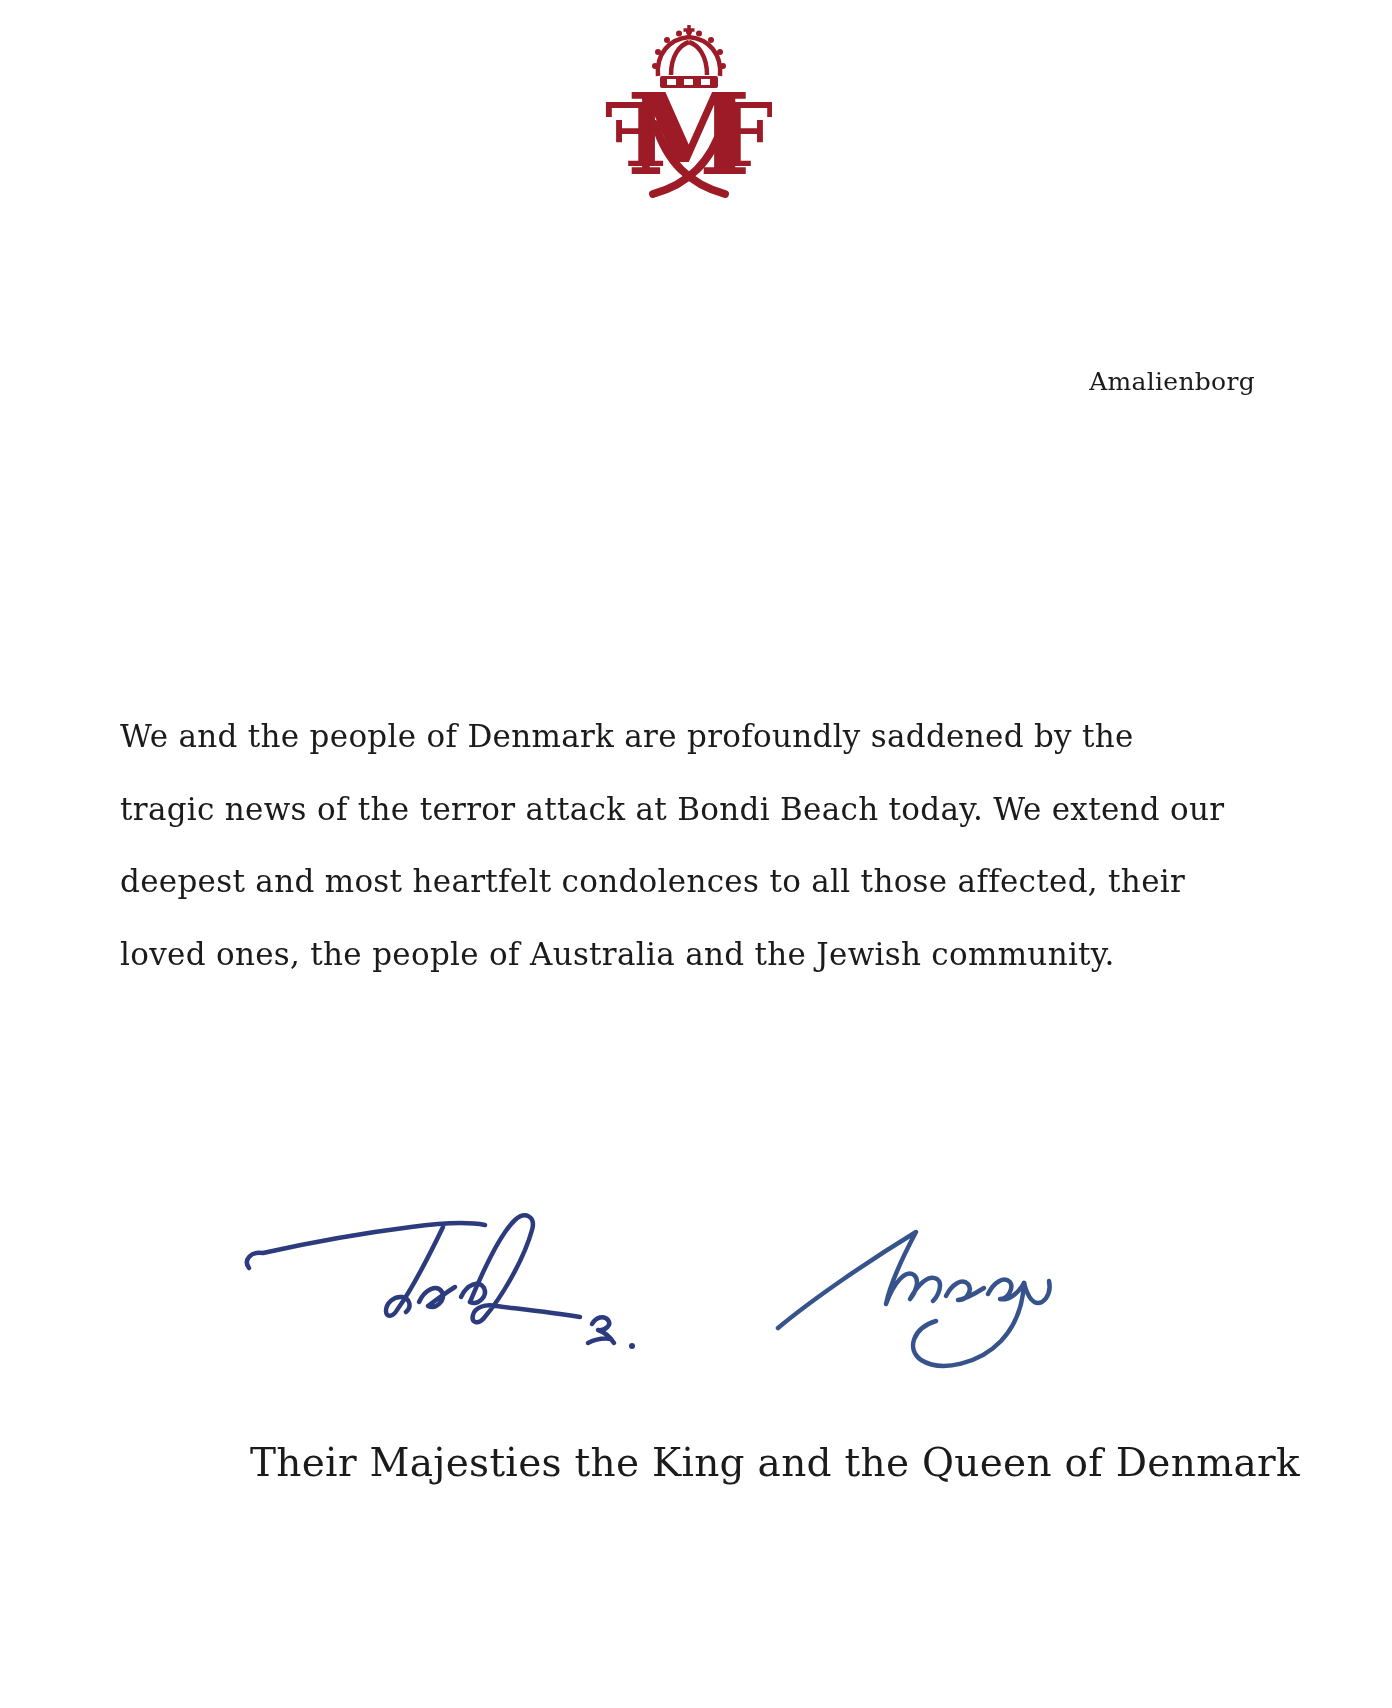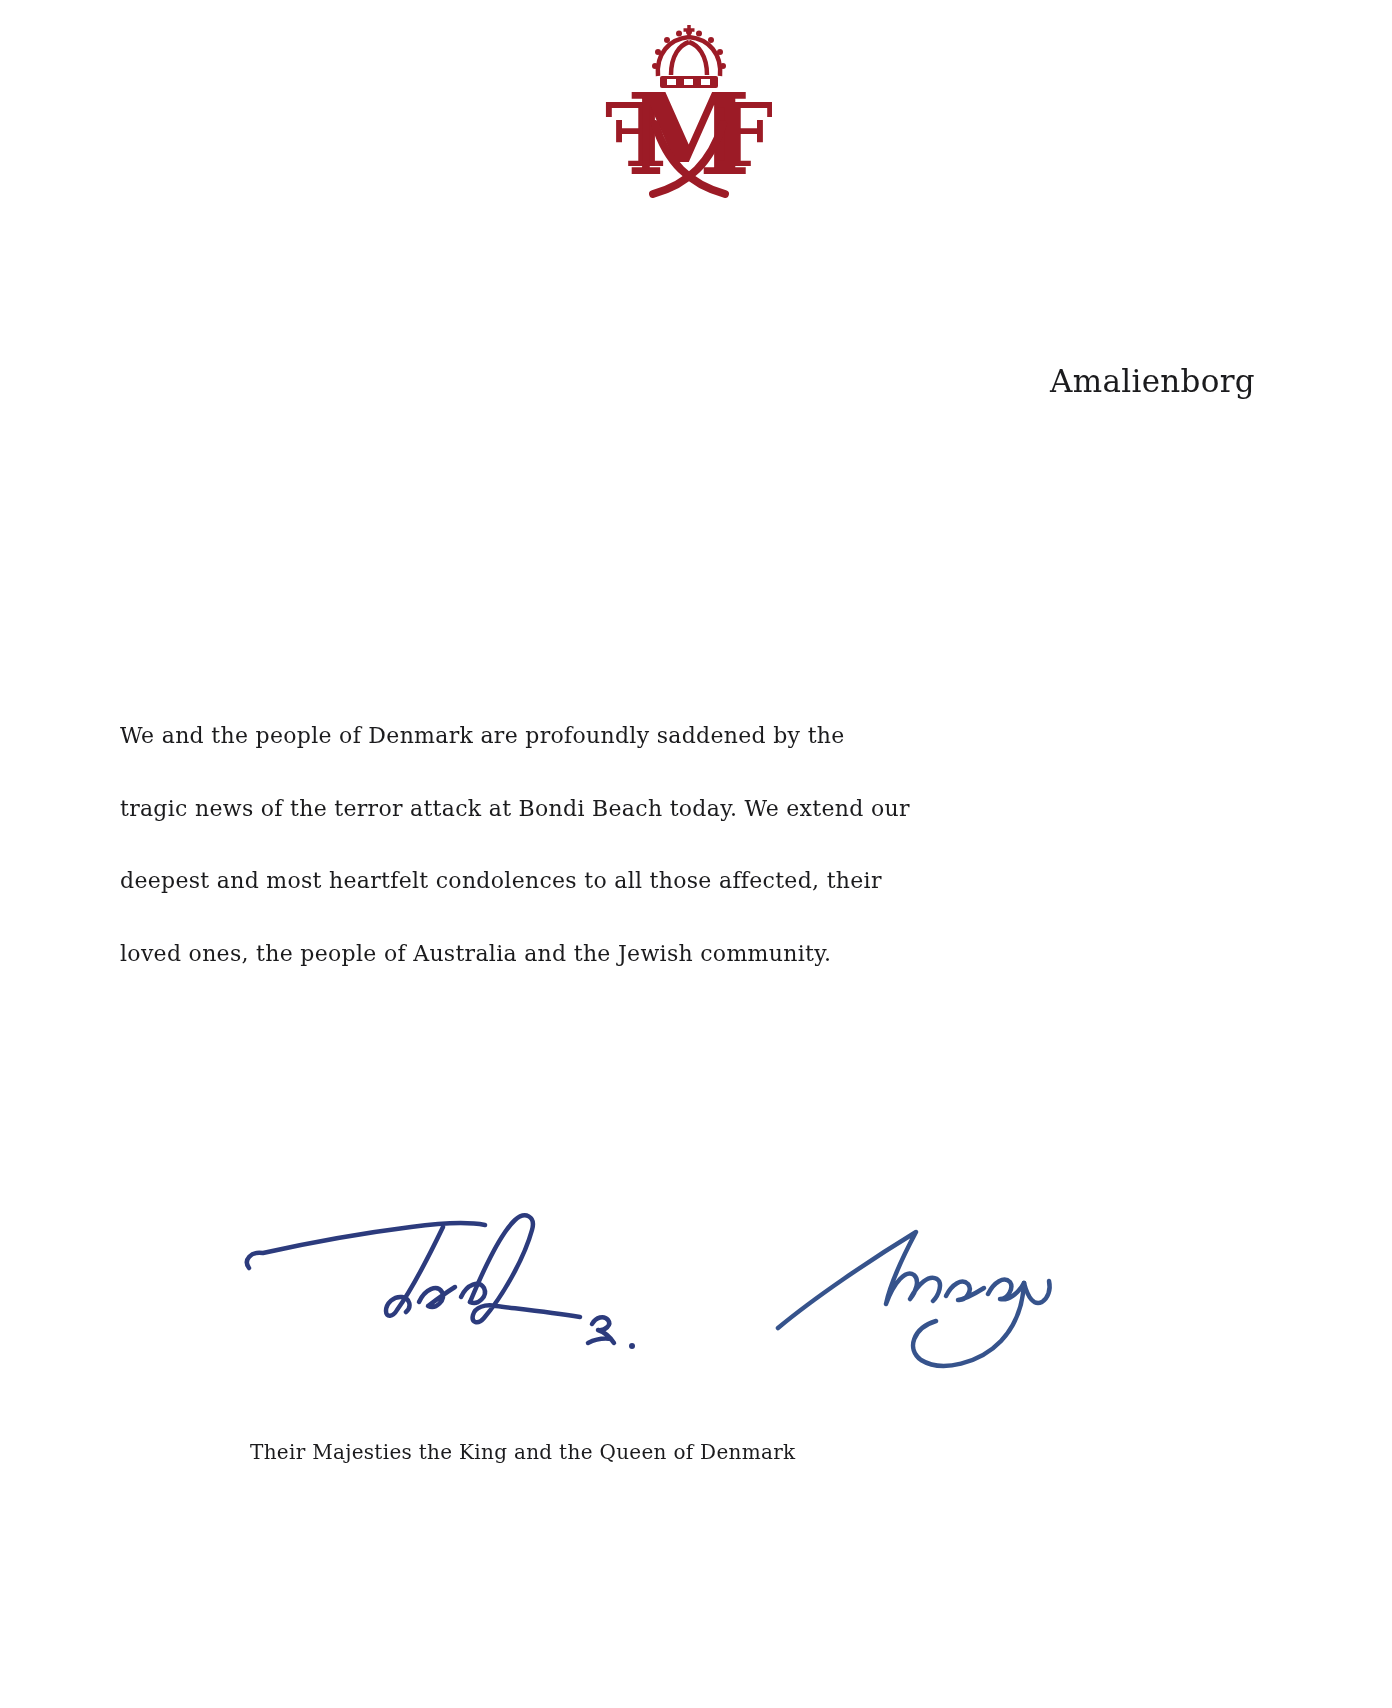--- a/index.html
+++ b/index.html
@@ -10,34 +10,34 @@
     font-family:"DejaVu Serif", serif;
     color:#1b1b1d;
     overflow:hidden;
   }
   .monogram{
     position:absolute;left:597px;top:24px;width:175px;height:175px;
   }
   .date-block{
     position:absolute;top:352px;right:137px;
     text-align:right;
-    font-size:31px;line-height:59px;
+    font-size:25px;line-height:59px;
     letter-spacing:0.3px;
   }
   .body-text{
     position:absolute;left:120px;top:700px;width:1120px;
-    font-size:22px;line-height:72.5px;
+    font-size:31px;line-height:72.5px;
     letter-spacing:0.3px;
     white-space:pre-line;
   }
   .sig-frederik{position:absolute;left:233px;top:1196px;width:420px;height:165px;}
   .sig-mary{position:absolute;left:772px;top:1222px;width:295px;height:165px;}
   .signoff{
     position:absolute;left:250px;top:1440px;
-    font-size:20px;letter-spacing:0.3px;text-align:center;
+    font-size:39px;letter-spacing:0.3px;text-align:center;
   }
   svg text.mono-letter{font-family:"DejaVu Serif", serif;font-weight:bold;}
   svg text.sig-r{font-family:"DejaVu Serif", serif;font-style:italic;}
 </style>
 </head>
 <body>
 
 <div class="page">
 
   <svg class="monogram" viewBox="0 0 175 175">

